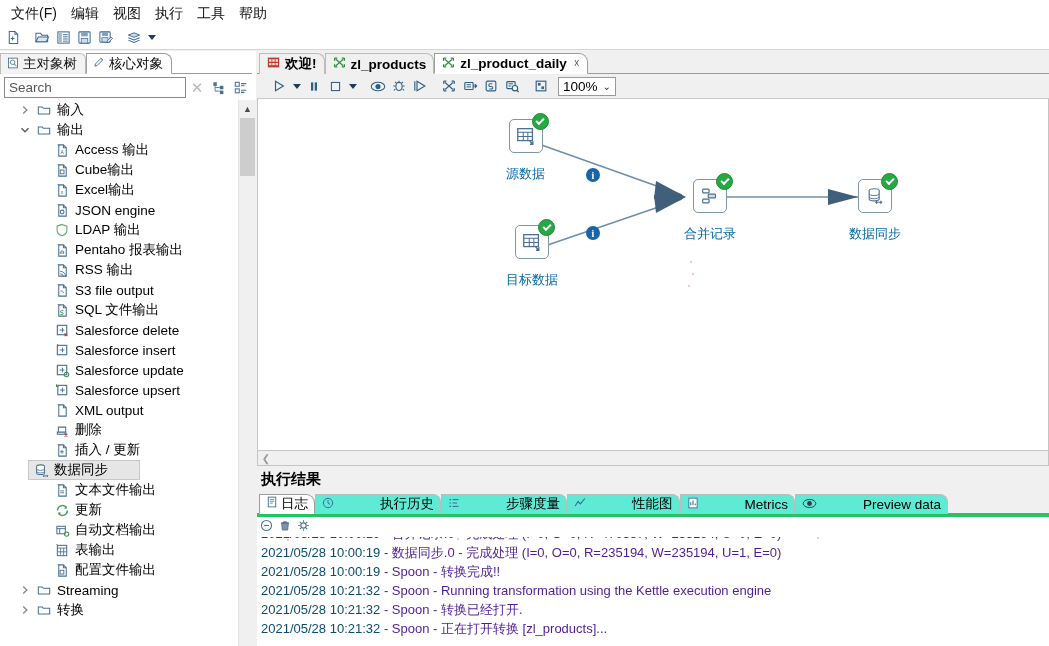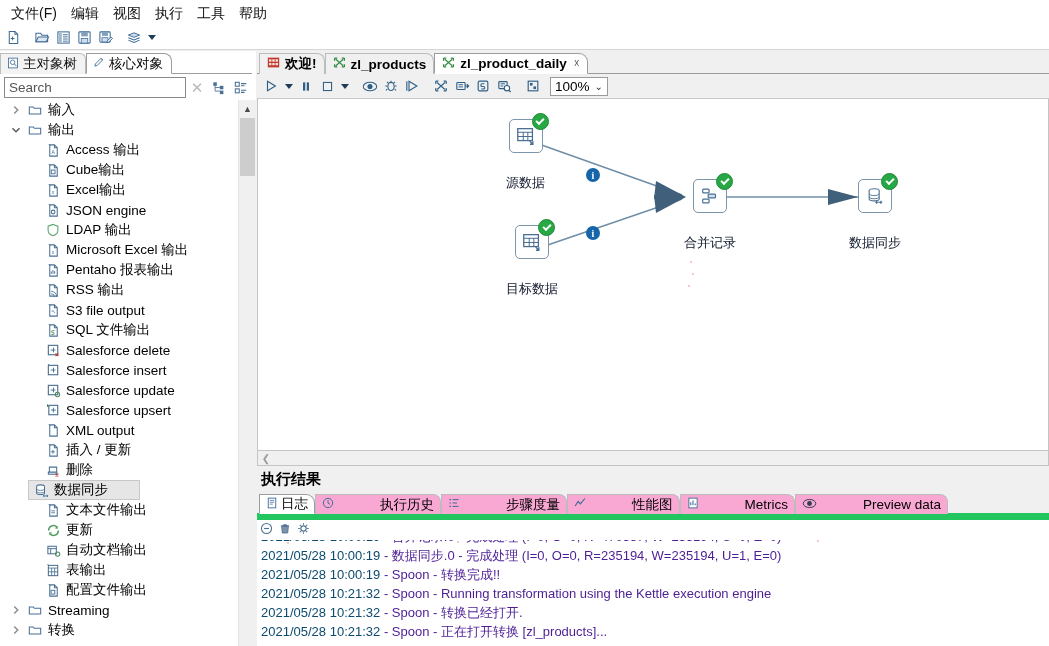--- a/index.html
+++ b/index.html
@@ -65,21 +65,21 @@
     font-size:13.5px;color:#555;
   }
   .sb-x{width:22px;height:22px;display:flex;align-items:center;justify-content:center;color:#b8b8b8;font-size:15px;}
   .sb-ico{width:22px;height:22px;display:flex;align-items:center;justify-content:center;}
 
   .treewrap{
     position:relative;width:256px;height:546px;overflow:hidden;background:#fff;
   }
   .tree{position:absolute;left:0;top:0;width:238px;}
   .trow{
-    display:flex;align-items:center;height:20px;padding-left:7px;white-space:nowrap;
+    display:flex;align-items:center;height:20px;padding-left:16px;white-space:nowrap;
     font-size:13.5px;color:#000;box-sizing:border-box;
   }
   .trow.sel{background:#e6e6e6;border:1px solid #c8c8c8;box-sizing:border-box;width:112px;margin-left:28px;padding-left:2px;}
   .twisty{width:18px;height:18px;display:flex;align-items:center;justify-content:center;color:#555;}
   .ticon{width:20px;height:18px;display:flex;align-items:center;justify-content:center;flex:0 0 20px;}
   .tlabel{padding-left:3px;}
 
   
   .vscroll{
     position:absolute;right:0;top:0;width:17px;height:546px;background:#f0f0f0;
@@ -99,21 +99,21 @@
     background:#f0f0f0;border-bottom:1px solid #9c9c9c;padding-left:2px;font-weight:bold;
   }
   .etab{
     height:21px;display:flex;align-items:center;gap:5px;padding:0 7px;
     font-size:13.5px;box-sizing:border-box;position:relative;top:1px;white-space:nowrap;
   }
   .etab.inactive{background:#f0f0f0;border:1px solid #bcbcbc;border-bottom:none;border-radius:0 8px 0 0;}
   .etab.active{background:#ffffff;border:1px solid #9c9c9c;border-bottom:1px solid #ffffff;border-radius:0 9px 0 0;}
 
   .etoolbar{
-    height:24px;display:flex;align-items:center;background:#f0f0f0;padding-left:4px;
+    height:24px;display:flex;align-items:center;background:#f0f0f0;padding-left:12px;
     border-bottom:1px solid #c9c9c9;
   }
   .zoombox{
     height:19px;min-width:58px;background:#fff;border:1px solid #9a9a9a;
     display:flex;align-items:center;justify-content:space-between;
     padding:0 4px;font-size:13.5px;margin-left:6px;box-sizing:border-box;
   }
 
   .canvaswrap{
     position:relative;height:352px;background:#ffffff;border:1px solid #c4c4c4;border-top:none;
@@ -127,45 +127,45 @@
   }
   .nodecheck{
     position:absolute;right:-7px;top:-7px;width:15px;height:15px;border-radius:50%;
     background:#28a745;display:flex;align-items:center;justify-content:center;
     border:1px solid #1e8a37;
   }
   .nodecheck::after{
     content:"";width:6px;height:3px;border-left:2px solid #fff;border-bottom:2px solid #fff;
     transform:rotate(-45deg);margin-bottom:2px;
   }
-  .nodelabel{margin-top:21px;font-size:13px;color:#0f172a;white-space:nowrap;}
+  .nodelabel{margin-top:12px;font-size:13px;color:#0369a1;white-space:nowrap;}
   .hopbadge{
     position:absolute;width:14px;height:14px;border-radius:50%;background:#1565a8;
     color:#fff;font-size:10px;font-weight:bold;display:flex;align-items:center;justify-content:center;
     font-family:"Liberation Serif",serif;
   }
   .hscroll{
     position:relative;height:15px;background:#f0f0f0;border:1px solid #c4c4c4;border-top:none;
     display:flex;align-items:center;box-sizing:border-box;
   }
   .hscroll .la{width:16px;text-align:center;color:#9a9a9a;font-size:10px;}
 
   
   .results{position:relative;background:#f0f0f0;}
   .results-title{
     font-size:15px;font-weight:bold;color:#000;padding:4px 0 3px 4px;
   }
   .rtabstrip{
-    display:flex;align-items:flex-end;height:21px;border-bottom:7px solid #22c55e;padding-left:2px;
+    display:flex;align-items:center;height:21px;border-bottom:4px solid #22c55e;padding-left:2px;
   }
   .rtab{
     height:20px;display:flex;align-items:center;gap:3px;padding:0 6px;font-size:13.5px;
     box-sizing:border-box;position:relative;top:1px;white-space:nowrap;
   }
-  .rtab.inactive{background:#f9a8d4;border:1px solid #bcbcbc;border-bottom:none;border-radius:0 8px 0 0;gap:46px;}
+  .rtab.inactive{background:#5eead4;border:1px solid #bcbcbc;border-bottom:none;border-radius:0 8px 0 0;gap:46px;}
   .rtab.active{background:#ffffff;border:1px solid #9c9c9c;border-bottom:1px solid #ffffff;border-radius:0 9px 0 0;}
   .rtoolbar{height:20px;display:flex;align-items:center;background:#ffffff;padding-left:3px;gap:6px;}
   .logarea{
     background:#ffffff;height:112px;overflow:hidden;position:relative;
     font-size:13px;line-height:19px;padding-left:4px;box-sizing:border-box;
   }
   .logline{white-space:nowrap;}
   .ts{color:#0c4a6e;}
   .dim{color:#4c1d95;}
 
@@ -367,32 +367,20 @@
             </span>
             <span class="tlabel">LDAP 输出</span>
           </div>
           <div class="trow">
             <span style="display: inline-block; width: 36px;"></span>
             <span class="ticon">
               <svg width="15" height="15" viewBox="0 0 16 16">
                 <path d="M4 2h5l3 3v9H4z" fill="#fff" stroke="#4a6f93" stroke-width="1.1"></path>
                 <path d="M9 2v3h3" fill="none" stroke="#4a6f93" stroke-width="1.1"></path>
                 <path d="M3 1.2l1.6 1.6" stroke="#4a6f93" stroke-width="1"></path>
-                <text x="7.6" y="11.8" font-size="5.5" fill="#4a6f93" text-anchor="middle" font-family="sans-serif">x</text>
-              </svg>
-            </span>
-            <span class="tlabel">Microsoft Excel 输出</span>
-          </div>
-          <div class="trow">
-            <span style="display: inline-block; width: 36px;"></span>
-            <span class="ticon">
-              <svg width="15" height="15" viewBox="0 0 16 16">
-                <path d="M4 2h5l3 3v9H4z" fill="#fff" stroke="#4a6f93" stroke-width="1.1"></path>
-                <path d="M9 2v3h3" fill="none" stroke="#4a6f93" stroke-width="1.1"></path>
-                <path d="M3 1.2l1.6 1.6" stroke="#4a6f93" stroke-width="1"></path>
                 <path d="M5.6 11.5V9M7.4 11.5V7.4M9.2 11.5V8.6" stroke="#4a6f93" stroke-width="1"></path>
               </svg>
             </span>
             <span class="tlabel">Pentaho 报表输出</span>
           </div>
           <div class="trow">
             <span style="display: inline-block; width: 36px;"></span>
             <span class="ticon">
               <svg width="15" height="15" viewBox="0 0 16 16">
                 <path d="M4 2h5l3 3v9H4z" fill="#fff" stroke="#4a6f93" stroke-width="1.1"></path>
@@ -479,38 +467,38 @@
                 <path d="M9 2v3h3" fill="none" stroke="#4a6f93" stroke-width="1.1"></path>
                 <path d="M3 1.2l1.6 1.6" stroke="#4a6f93" stroke-width="1"></path>
               </svg>
             </span>
             <span class="tlabel">XML output</span>
           </div>
           <div class="trow">
             <span style="display: inline-block; width: 36px;"></span>
             <span class="ticon">
               <svg width="15" height="15" viewBox="0 0 16 16">
-                <path d="M4 2h5l3 3v9H4z" fill="#fff" stroke="#4a6f93" stroke-width="1.1"></path>
-                <path d="M9 2v3h3" fill="none" stroke="#4a6f93" stroke-width="1.1"></path>
-                <path d="M3 1.2l1.6 1.6" stroke="#4a6f93" stroke-width="1"></path>
-                <path d="M5.4 9.4h4M7.4 7.4v4" stroke="#4a6f93" stroke-width="1"></path>
-              </svg>
-            </span>
-            <span class="tlabel">插入 / 更新</span>
-          </div>
-          <div class="trow">
-            <span style="display: inline-block; width: 36px;"></span>
-            <span class="ticon">
-              <svg width="15" height="15" viewBox="0 0 16 16">
                 <path d="M2.5 9.6h9v2.4h-9z" fill="#e9eef4" stroke="#4a6f93" stroke-width="1.1"></path>
                 <path d="M3.6 4.4h7.8v5.2H3.6z" fill="#fff" stroke="#4a6f93" stroke-width="1.1"></path>
                 <path d="M10.2 11.4l3 3M13.2 11.4l-3 3" stroke="#c0392b" stroke-width="1.2"></path>
               </svg>
             </span>
             <span class="tlabel">删除</span>
+          </div>
+          <div class="trow">
+            <span style="display: inline-block; width: 36px;"></span>
+            <span class="ticon">
+              <svg width="15" height="15" viewBox="0 0 16 16">
+                <path d="M4 2h5l3 3v9H4z" fill="#fff" stroke="#4a6f93" stroke-width="1.1"></path>
+                <path d="M9 2v3h3" fill="none" stroke="#4a6f93" stroke-width="1.1"></path>
+                <path d="M3 1.2l1.6 1.6" stroke="#4a6f93" stroke-width="1"></path>
+                <path d="M5.4 9.4h4M7.4 7.4v4" stroke="#4a6f93" stroke-width="1"></path>
+              </svg>
+            </span>
+            <span class="tlabel">插入 / 更新</span>
           </div>
           <div class="trow sel">
             <span class="ticon">
               <svg width="15" height="15" viewBox="0 0 16 16">
                 <ellipse cx="7" cy="3.6" rx="4.2" ry="1.6" fill="#fff" stroke="#4a6f93" stroke-width="1.1"></ellipse>
                 <path d="M2.8 3.6v7c0 .9 1.9 1.6 4.2 1.6s4.2-.7 4.2-1.6v-7" fill="#fff" stroke="#4a6f93" stroke-width="1.1"></path>
                 <path d="M2.8 6.3c0 .9 1.9 1.6 4.2 1.6s4.2-.7 4.2-1.6M2.8 9c0 .9 1.9 1.6 4.2 1.6s4.2-.7 4.2-1.6" fill="none" stroke="#4a6f93" stroke-width=".9"></path>
                 <path d="M10.2 13.8h4.4M11 12.6l-1.1 1.2 1.1 1.2M13.8 12.6l1.1 1.2-1.1 1.2" fill="none" stroke="#4a6f93" stroke-width="1"></path>
               </svg>
             </span>

